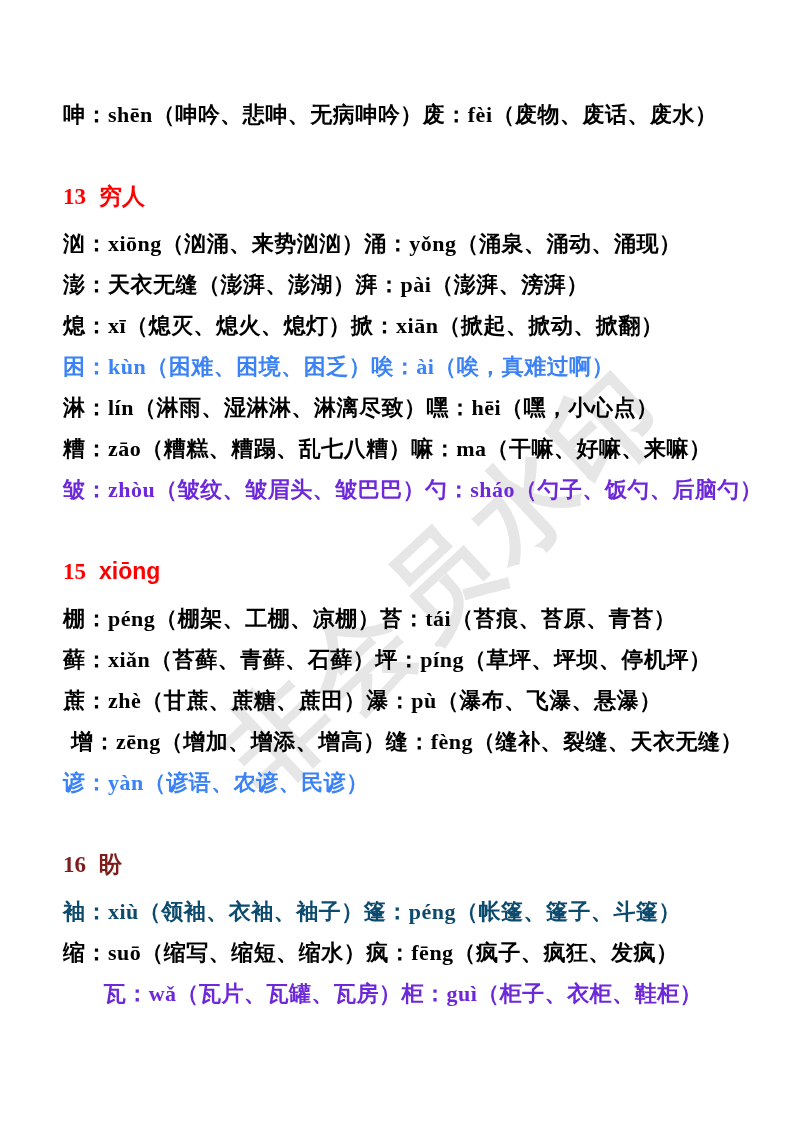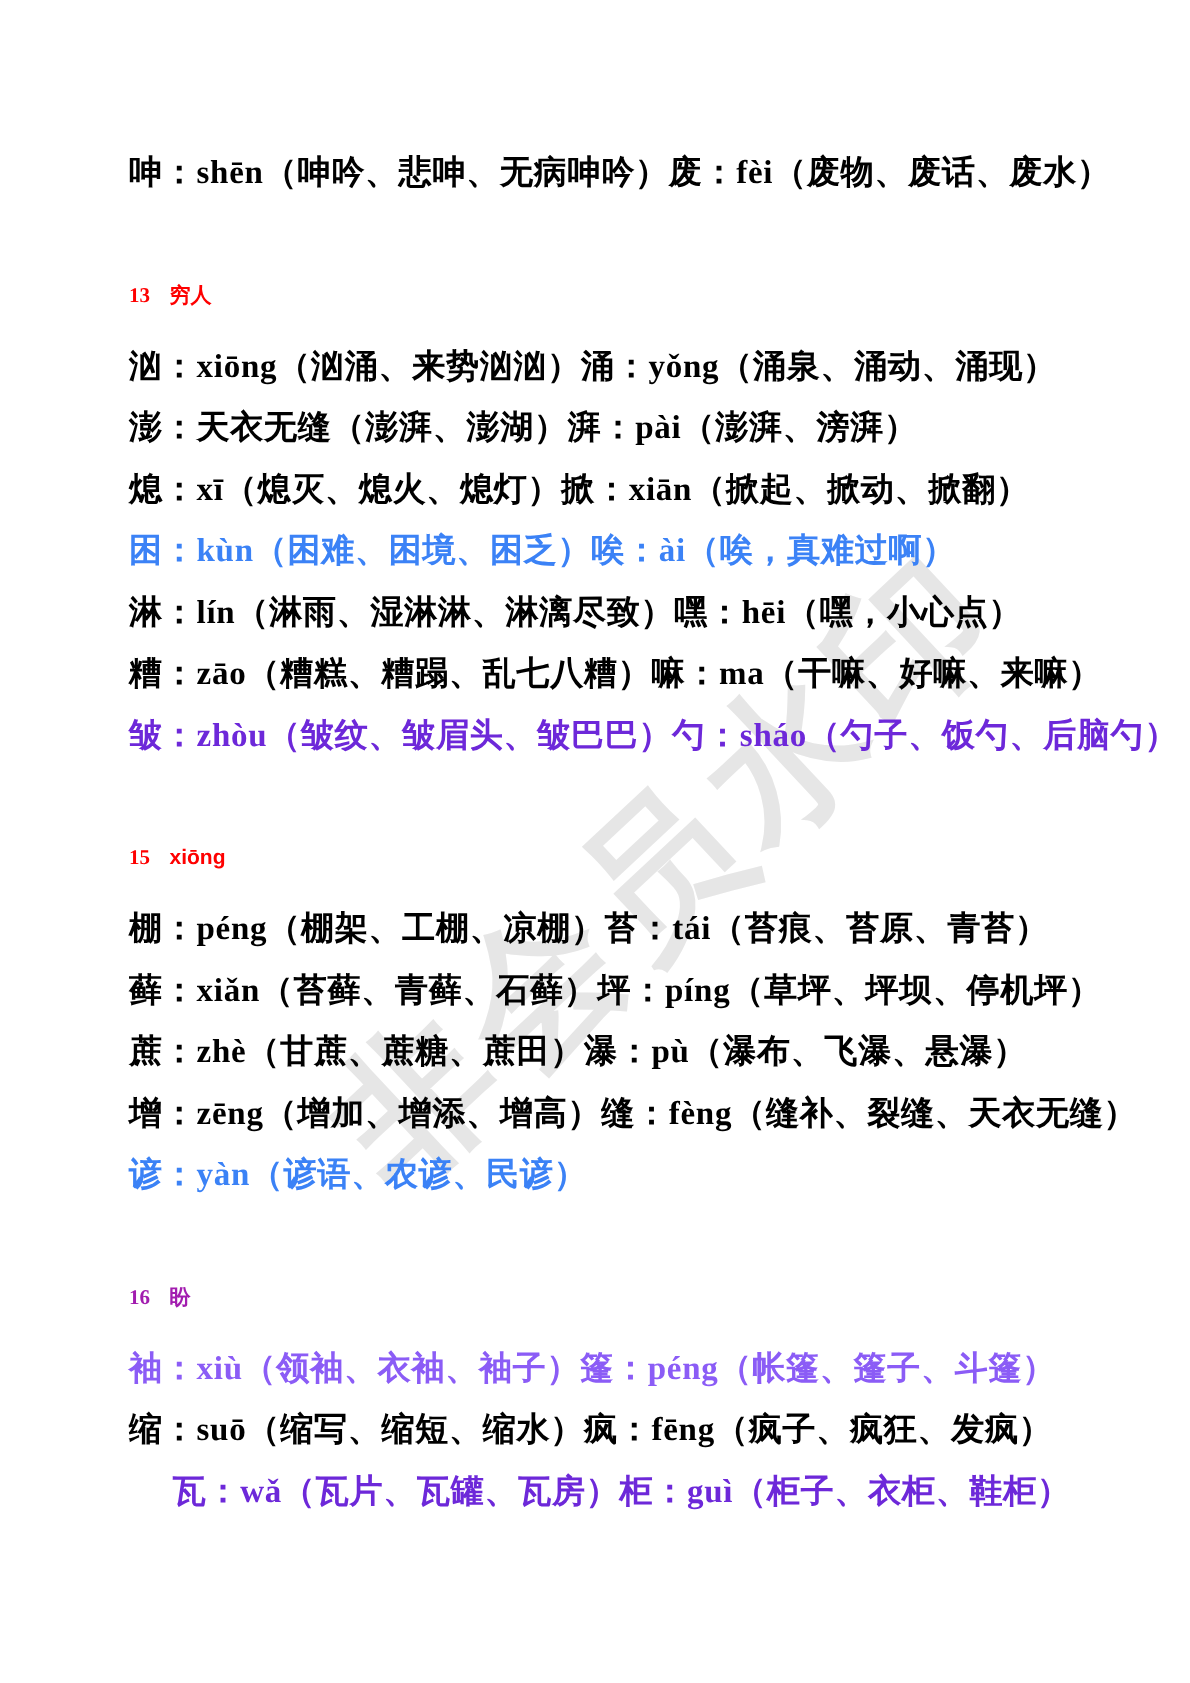--- a/index.html
+++ b/index.html
@@ -23,37 +23,37 @@
     font-weight: bold;
     letter-spacing: 8px;
     white-space: nowrap;
     z-index: 0;
     user-select: none;
     font-family: "Liberation Sans", "DejaVu Sans", sans-serif;
   }
   .page-content {
     position: absolute;
     top: 0; left: 0; right: 0; bottom: 0;
-    padding: 94px 50px 0 86px;
+    padding: 94px 50px 0 63px;
     z-index: 1;
   }
   .line {
     height: 41px;
     line-height: 41px;
     font-size: 22px;
     font-weight: bold;
     white-space: nowrap;
     letter-spacing: 0.5px;
   }
   .section-header {
     height: 41px;
     line-height: 41px;
     margin-top: 41px;
     margin-bottom: 6px;
-    font-size: 14px;
+    font-size: 23px;
     font-weight: bold;
     white-space: nowrap;
   }
   .sec-title {
     margin-left: 13px;
     font-family: "Liberation Sans", "DejaVu Sans", sans-serif;
   }
 </style>
 </head>
 <body style="background: rgb(255, 255, 255);">
@@ -69,17 +69,17 @@
     <div class="line" style="color: #3b82f6;">困：kùn（困难、困境、困乏）唉：ài（唉，真难过啊）</div>
     <div class="line" style="color: rgb(0, 0, 0);">淋：lín（淋雨、湿淋淋、淋漓尽致）嘿：hēi（嘿，小心点）</div>
     <div class="line" style="color: rgb(0, 0, 0);">糟：zāo（糟糕、糟蹋、乱七八糟）嘛：ma（干嘛、好嘛、来嘛）</div>
     <div class="line" style="color: #6d28d9;">皱：zhòu（皱纹、皱眉头、皱巴巴）勺：sháo（勺子、饭勺、后脑勺）</div>
     <div class="section-header" style="color: rgb(254, 0, 0);"><span class="sec-num">15</span><span class="sec-title">xiōng</span></div>
     <div class="line" style="color: rgb(0, 0, 0);">棚：péng（棚架、工棚、凉棚）苔：tái（苔痕、苔原、青苔）</div>
     <div class="line" style="color: rgb(0, 0, 0);">藓：xiǎn（苔藓、青藓、石藓）坪：píng（草坪、坪坝、停机坪）</div>
     <div class="line" style="color: rgb(0, 0, 0);">蔗：zhè（甘蔗、蔗糖、蔗田）瀑：pù（瀑布、飞瀑、悬瀑）</div>
     <div class="line" style="color: rgb(0, 0, 0); text-align: right;">增：zēng（增加、增添、增高）缝：fèng（缝补、裂缝、天衣无缝）</div>
     <div class="line" style="color: #3b82f6;">谚：yàn（谚语、农谚、民谚）</div>
-    <div class="section-header" style="color: #a21caf;"><span class="sec-num">16</span><span class="sec-title">盼</span></div>
-    <div class="line" style="color: #8b5cf6;">袖：xiù（领袖、衣袖、袖子）篷：péng（帐篷、篷子、斗篷）</div>
+    <div class="section-header" style="color: #7f1d1d;"><span class="sec-num">16</span><span class="sec-title">盼</span></div>
+    <div class="line" style="color: #0c4a6e;">袖：xiù（领袖、衣袖、袖子）篷：péng（帐篷、篷子、斗篷）</div>
     <div class="line" style="color: #000000;">缩：suō（缩写、缩短、缩水）疯：fēng（疯子、疯狂、发疯）</div>
     <div class="line" style="color: #6d28d9; text-align: center;">瓦：wǎ（瓦片、瓦罐、瓦房）柜：guì（柜子、衣柜、鞋柜）</div>
   </div>
 
 </body></html>

